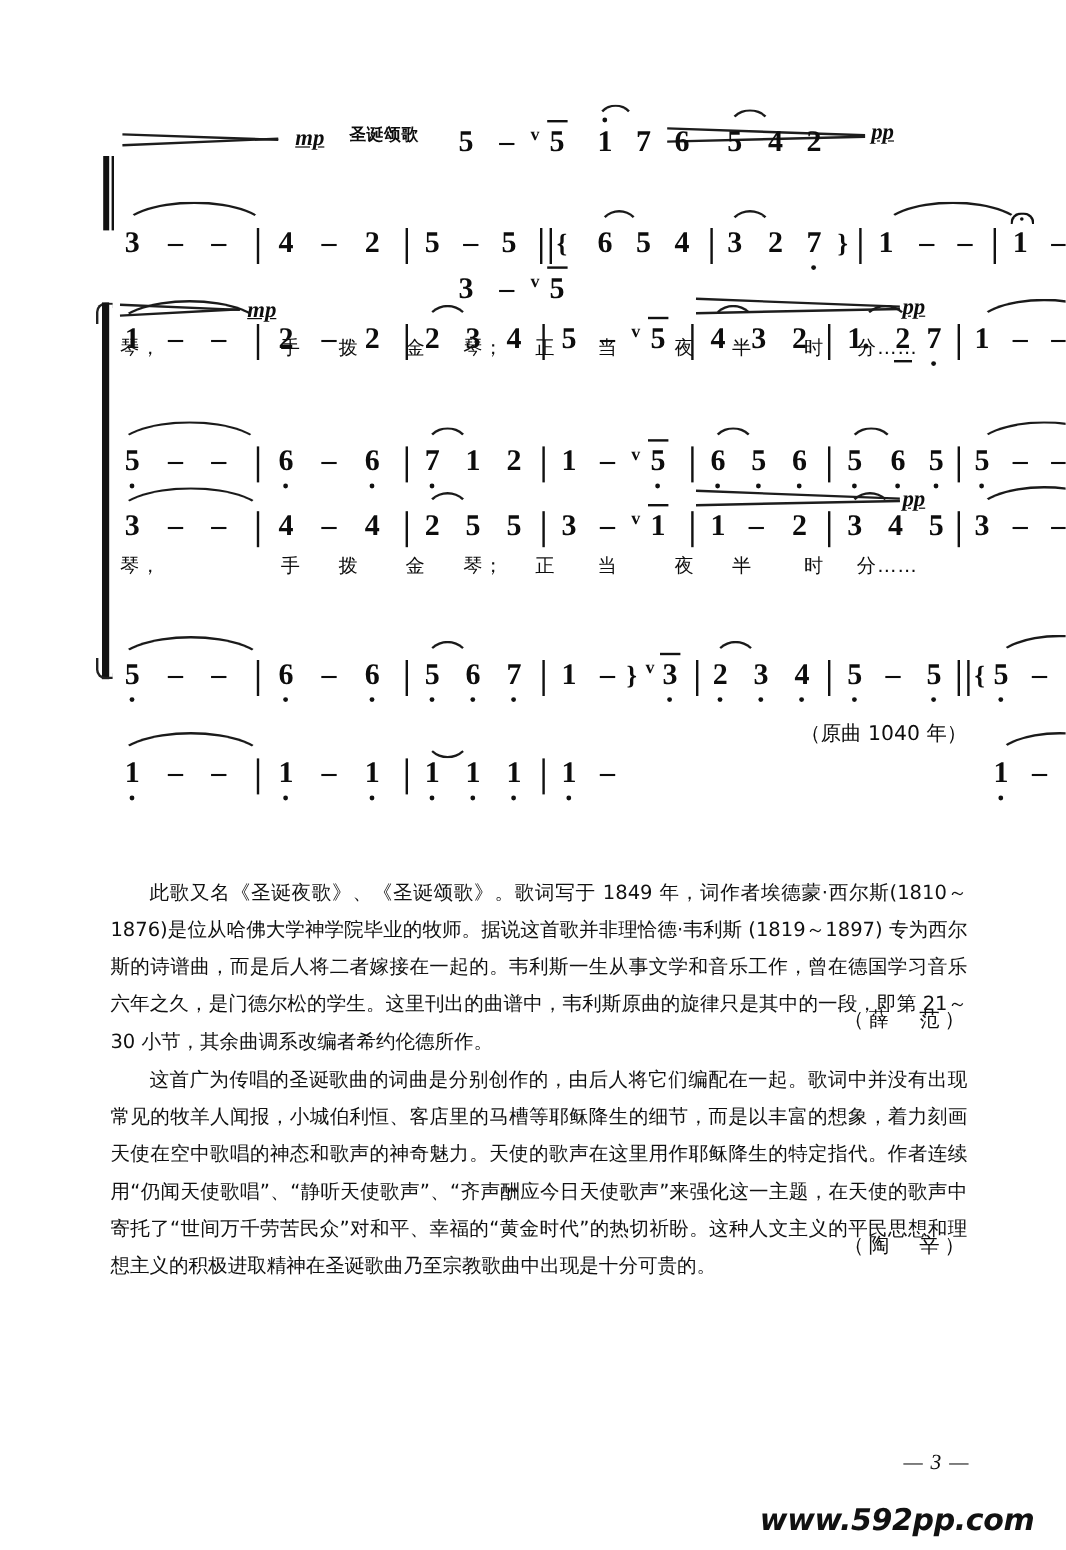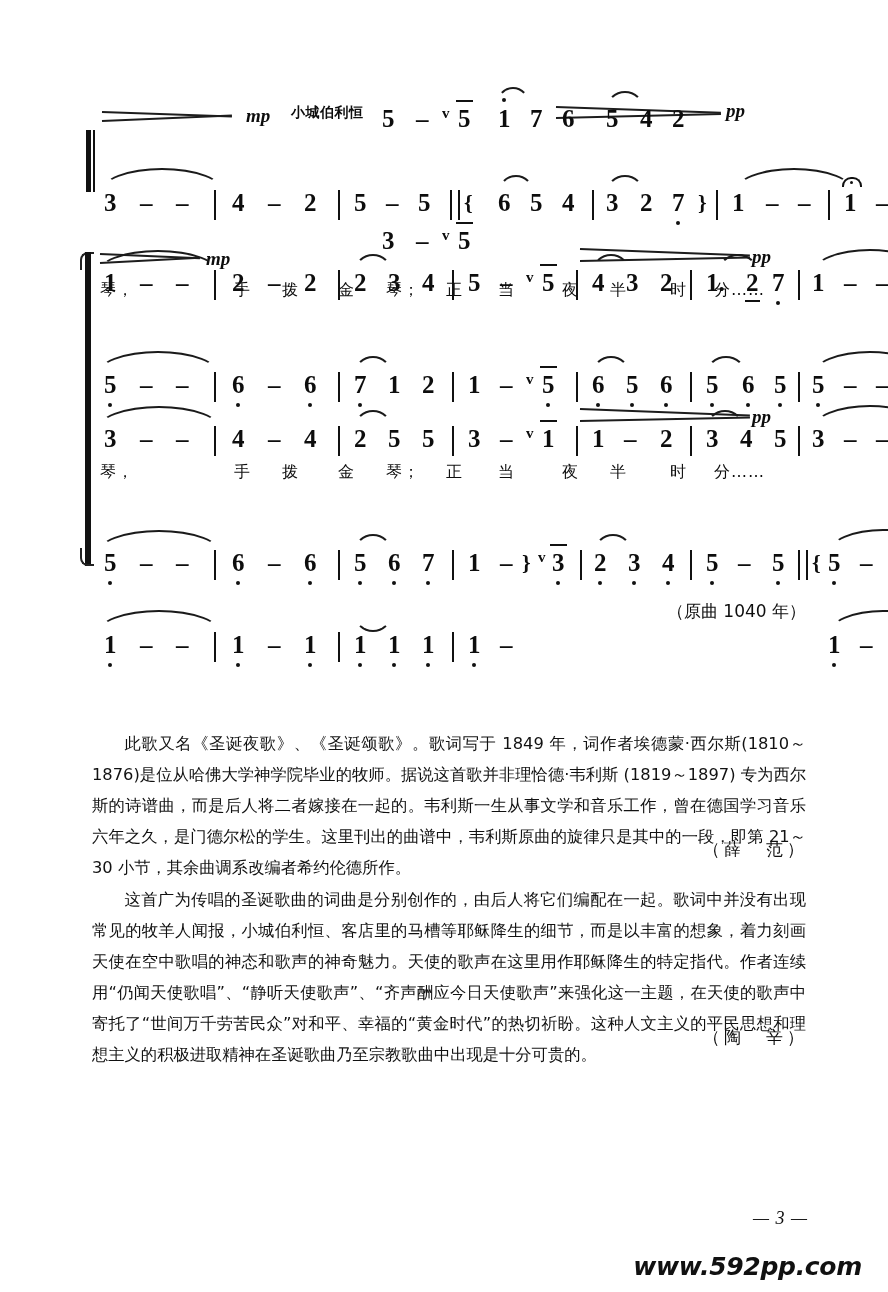--- a/index.html
+++ b/index.html
@@ -200,20 +200,21 @@
     background: #1d1d1d;
     transform-origin: left center;
   }
 
   .dyn {
     position: absolute;
     font-family: "Liberation Serif", "DejaVu Serif", serif;
     font-style: italic;
     font-weight: bold;
     font-size: 19px;
+    text-decoration: underline;
   }
   .tempo-text {
     position: absolute;
     font-family: "DejaVu Sans", "Liberation Sans", sans-serif;
     font-weight: bold;
     font-size: 14px;
     letter-spacing: 0.5px;
   }
 
   .lyr {
@@ -278,21 +279,21 @@
 
   <div class="system" id="sys1" style="top:100px;">
 
     <div class="sys-bracket" style="height:62px; top:30px;">
       <div class="thick"></div>
         <div class="thin"></div>
     </div>
 
     <div style="position:absolute; left:0; top:0; height:30px; width:100%;">
       <span class="dyn" style="left:160px; top:5px;">mp</span>
-      <span class="tempo-text" style="left:205px; top:4px;">小城伯利恒</span>
+      <span class="tempo-text" style="left:205px; top:4px;">圣诞颂歌</span>
 
       <div class="hairpin" style="left:16px; top:10px; width:130px; height:12px;">
         <div class="l1" style="top:1px; width:130px; transform:rotate(2.0deg);"></div>
         <div class="l2" style="top:10px; width:130px; transform:rotate(-2.4deg);"></div>
       </div>
 
       <div class="hairpin" style="left:470px; top:6px; width:165px; height:13px;">
         <div class="l1" style="top:0px; width:165px; transform:rotate(2.0deg);"></div>
         <div class="l2" style="top:11px; width:165px; transform:rotate(-1.4deg);"></div>
       </div>

